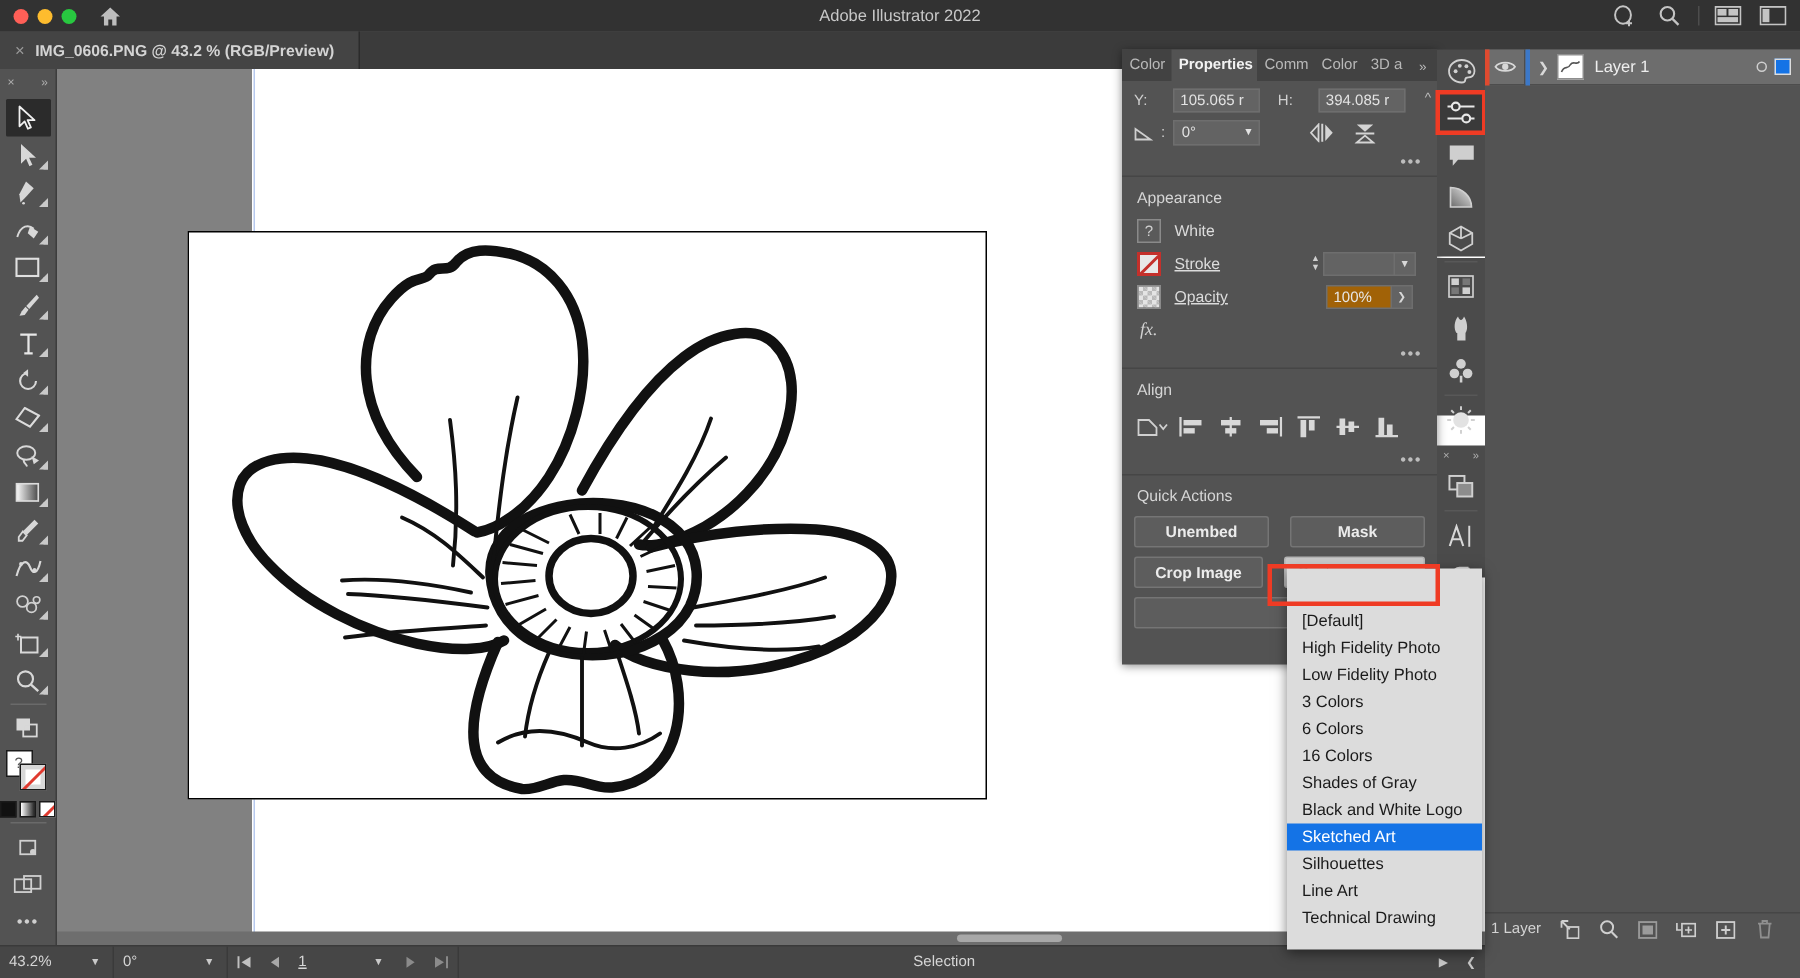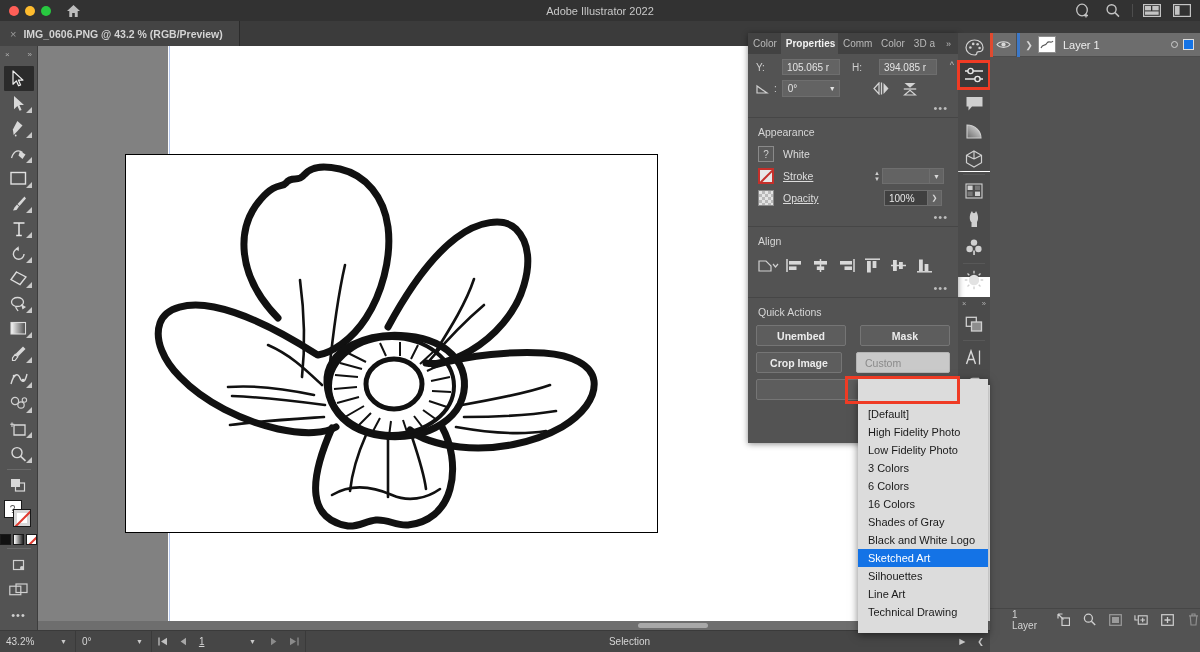--- a/index.html
+++ b/index.html
@@ -156,21 +156,21 @@
       linear-gradient(45deg, #b9b9b9 25%, #e4e4e4 25%, #e4e4e4 75%, #b9b9b9 75%);
     background-size: 6px 6px; background-position: 0 0, 3px 3px;
   }
   .app-lbl { font-size: 10.5px; color: #dcdcdc; }
   .app-lbl.link { text-decoration: underline; }
   .stroke-ctrl { display: flex; align-items: center; gap: 0; margin-left: auto; margin-right: 4px; }
   .stepper { display: flex; flex-direction: column; color: #cfcfcf; font-size: 6px; line-height: 6px; padding-right: 2px; }
   .stroke-box { width: 48px; height: 16px; background: #636363; border: 1px solid #6e6e6e; }
   .chev { width: 14px; height: 16px; background: #636363; border: 1px solid #6e6e6e; border-left: none;
           display: flex; align-items: center; justify-content: center; color: #d8d8d8; font-size: 7px; }
-  .op-box { width: 44px; height: 16px; background: #404040; border: 1px solid #6e6e6e;
+  .op-box { width: 44px; height: 16px; background: #a16207; border: 1px solid #6e6e6e;
             display:flex; align-items:center; padding-left:4px; font-size:10px; color:#e7e7e7; }
   .fx { font-size: 12px; color: #d2d2d2; padding: 3px 0 1px 12px; font-style: italic; font-family: "Liberation Serif", serif; }
 
   .align-row { display: flex; align-items: center; gap: 2px; padding: 2px 8px 4px 8px; }
   .al-btn { width: 24px; height: 22px; display: flex; align-items: center; justify-content: center; }
 
   .qa-grid { padding: 2px 8px 4px 8px; }
   .qa-r { display: flex; gap: 14px; margin-bottom: 6px; }
   .qa-btn {
     flex: 1; height: 21px; background: #5d5d5d; border: 1px solid #757575;
@@ -240,21 +240,21 @@
   .lr-arrow { width: 18px; display: flex; align-items: center; justify-content: center; color: #d8d8d8; font-size: 9px; }
   .lr-thumb { width: 18px; height: 17px; background: #fff; border: 1px solid #8e8e8e; display:flex;align-items:center;justify-content:center; }
   .lr-name { font-size: 11px; color: #eee; padding-left: 7px; }
   .lr-right { margin-left: auto; display: flex; align-items: center; gap: 5px; padding-right: 6px; }
   .lr-circle { width: 7px; height: 7px; border: 1px solid #cfcfcf; border-radius: 50%; }
   .lr-square { width: 11px; height: 11px; background: #1473e6; border: 1px solid #ddd; }
   .layer-left-red { position: absolute; left: 0; top: 0; width: 3px; height: 24px; background: #e04a2f; }
 
   .layers-foot {
     position: absolute; left: 0; bottom: 0; width: 210px; height: 22px;
-    background: #535353; display: flex; align-items: center; gap: 12px; padding-left: 22px;
+    background: #535353; display: flex; align-items: center; gap: 12px; padding-left: 4px;
     border-top: 1px solid #464646;
   }
   .lf-txt { font-size: 10px; color: #d4d4d4; }
   .lf-ico { display: flex; align-items: center; justify-content: center; width: 14px; }
 
   
   .status {
     position: absolute; left: 0; bottom: 0; width: 990px; height: 22px;
     background: #464646; display: flex; align-items: center; font-size: 10px; color: #d6d6d6;
     border-top: 1px solid #3a3a3a;
@@ -608,20 +608,21 @@
       </span>
     </div>
     <div class="app-row">
       <span class="sw opacity-chk"></span>
       <span class="app-lbl link">Opacity</span>
       <span style="margin-left:auto;margin-right:6px;display:flex;align-items:center">
         <span class="op-box">100%</span>
         <span class="chev">❯</span>
       </span>
     </div>
+    <div class="fx">fx.</div>
     <div class="dots">•••</div>
     <div class="psec-div"></div>
 
     <div class="psec-title">Align</div>
     <div class="align-row">
       <span class="al-btn">
         <svg width="22" height="15" viewBox="0 0 22 15">
             <path d="M2 13 L2 3 L9 3 L14 8 L14 13 Z" fill="none" stroke="#d0d0d0" stroke-width="1.2"></path>
             <path d="M16 6 L18.5 9 L21 6" fill="none" stroke="#d0d0d0" stroke-width="1.2"></path>
           </svg>

